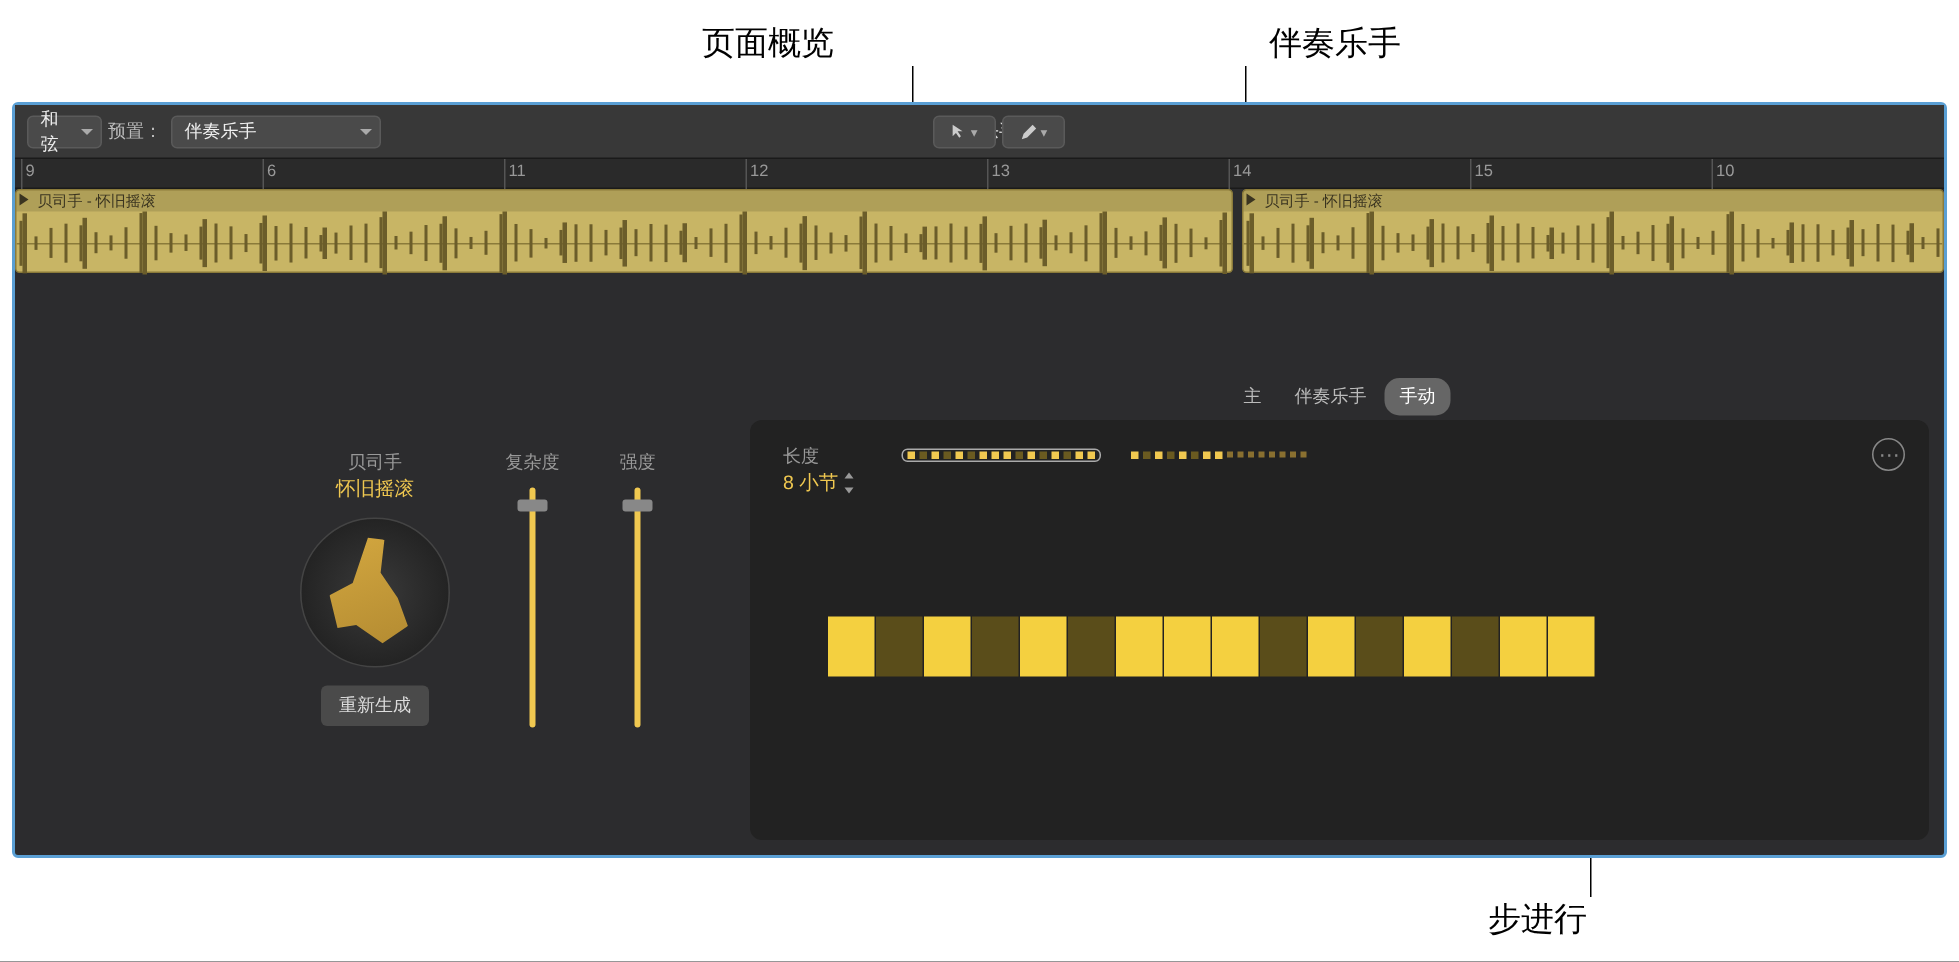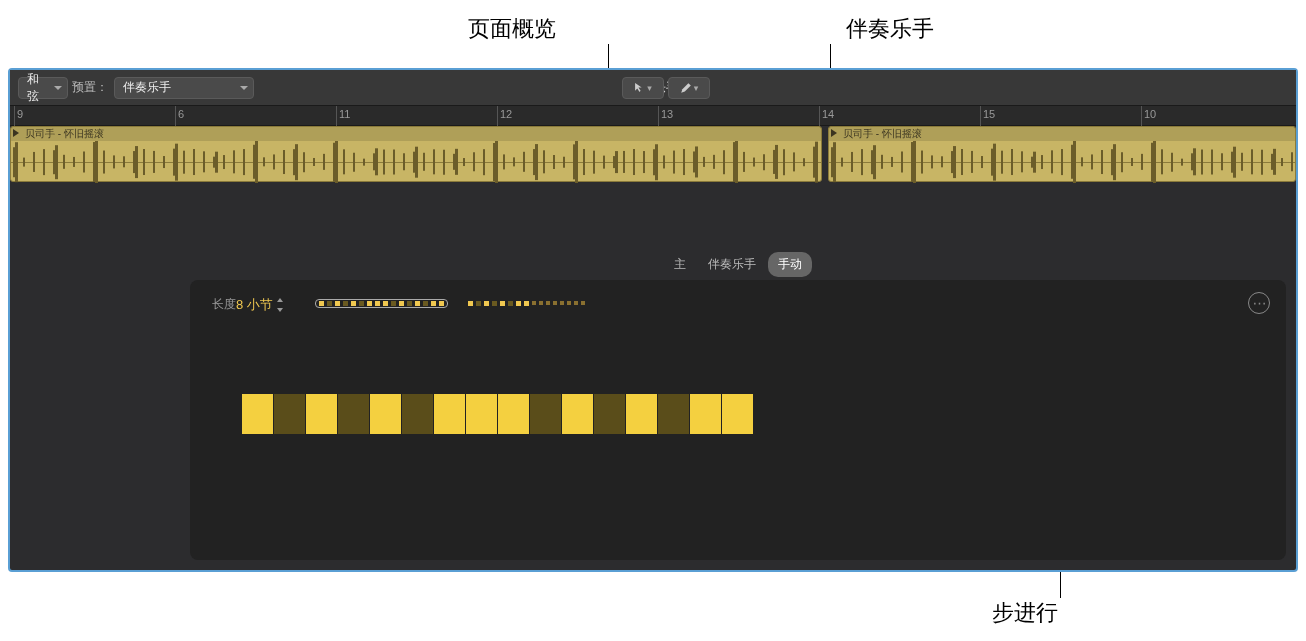--- a/index.html
+++ b/index.html
@@ -38,21 +38,21 @@
 .regen-btn{margin-top:12px;background:#4a4a4a;color:#ddd;border:none;border-radius:4px;padding:5px 12px;font-size:12px}
 .slider-col{display:flex;flex-direction:column;align-items:center;width:50px}
 .slider-label{color:#999;font-size:12px;margin-bottom:8px}
 .vslider{width:4px;height:160px;background:#f0c850;position:relative;border-radius:2px}
 .vslider-thumb{position:absolute;left:-8px;width:20px;height:8px;background:#888;border-radius:2px;top:8px}
 .step-panel{flex:1;background:#222;border-radius:8px;padding:16px 22px;position:relative}
 .tabs{position:absolute;top:-28px;left:50%;transform:translateX(-50%);display:flex;gap:2px;font-size:12px}
 .tab{padding:4px 10px;color:#bbb;border-radius:10px}
 .tab.active{background:#666;color:#fff}
 .len-row{display:flex;align-items:flex-start;gap:20px}
-.len-col{display:flex;flex-direction:row}
+.len-col{display:flex;flex-direction:column}
 .len-label{color:#999;font-size:12px}
 .len-val{color:#f0c850;font-size:13px;display:flex;align-items:center;gap:4px}
 .len-val::after{content:"";width:8px;height:8px;display:inline-block;position:relative}
 .stepper-arrows{display:inline-flex;flex-direction:column;height:14px;justify-content:space-between}
 .stepper-arrows span{width:0;height:0;border-left:3px solid transparent;border-right:3px solid transparent}
 .stepper-arrows .up{border-bottom:4px solid #999}
 .stepper-arrows .down{border-top:4px solid #999}
 .overview{display:flex;gap:18px;align-items:center;margin-top:3px}
 .overview-page{display:flex;gap:3px;padding:2px;border-radius:4px}
 .overview-page.sel{border:1px solid #aaa;padding:1px 3px}
@@ -309,20 +309,42 @@
             <div class="wave-segment" style="left: 442px; width: 2px; height: 16.3557px;"></div>
             <div class="wave-segment" style="left: 444px; width: 3px; height: 26.3557px;"></div>
             <div class="wave-segment" style="left: 452px; width: 2px; height: 7.94364px;"></div>
             <div class="wave-segment" style="left: 462px; width: 2px; height: 19.4699px;"></div>
           </div>
       </div>
     </div>
   </div>
 
   <div class="editor-pane">
+    <div class="player-controls">
+      <div class="instrument-col">
+        <div class="inst-label">贝司手</div>
+        <div class="inst-name">怀旧摇滚</div>
+        <div class="inst-img">
+          <div class="guitar"></div>
+        </div>
+        <button class="regen-btn">重新生成</button>
+      </div>
+      <div class="slider-col">
+        <div class="slider-label">复杂度</div>
+        <div class="vslider">
+            <div class="vslider-thumb"></div>
+          </div>
+      </div>
+      <div class="slider-col">
+        <div class="slider-label">强度</div>
+        <div class="vslider">
+            <div class="vslider-thumb"></div>
+          </div>
+      </div>
+    </div>
 
     <div class="step-panel">
       <div class="tabs">
         <div class="tab">主</div>
         <div class="tab">伴奏乐手</div>
         <div class="tab active">手动</div>
       </div>
 
       <div class="len-row">
         <div class="len-col">

